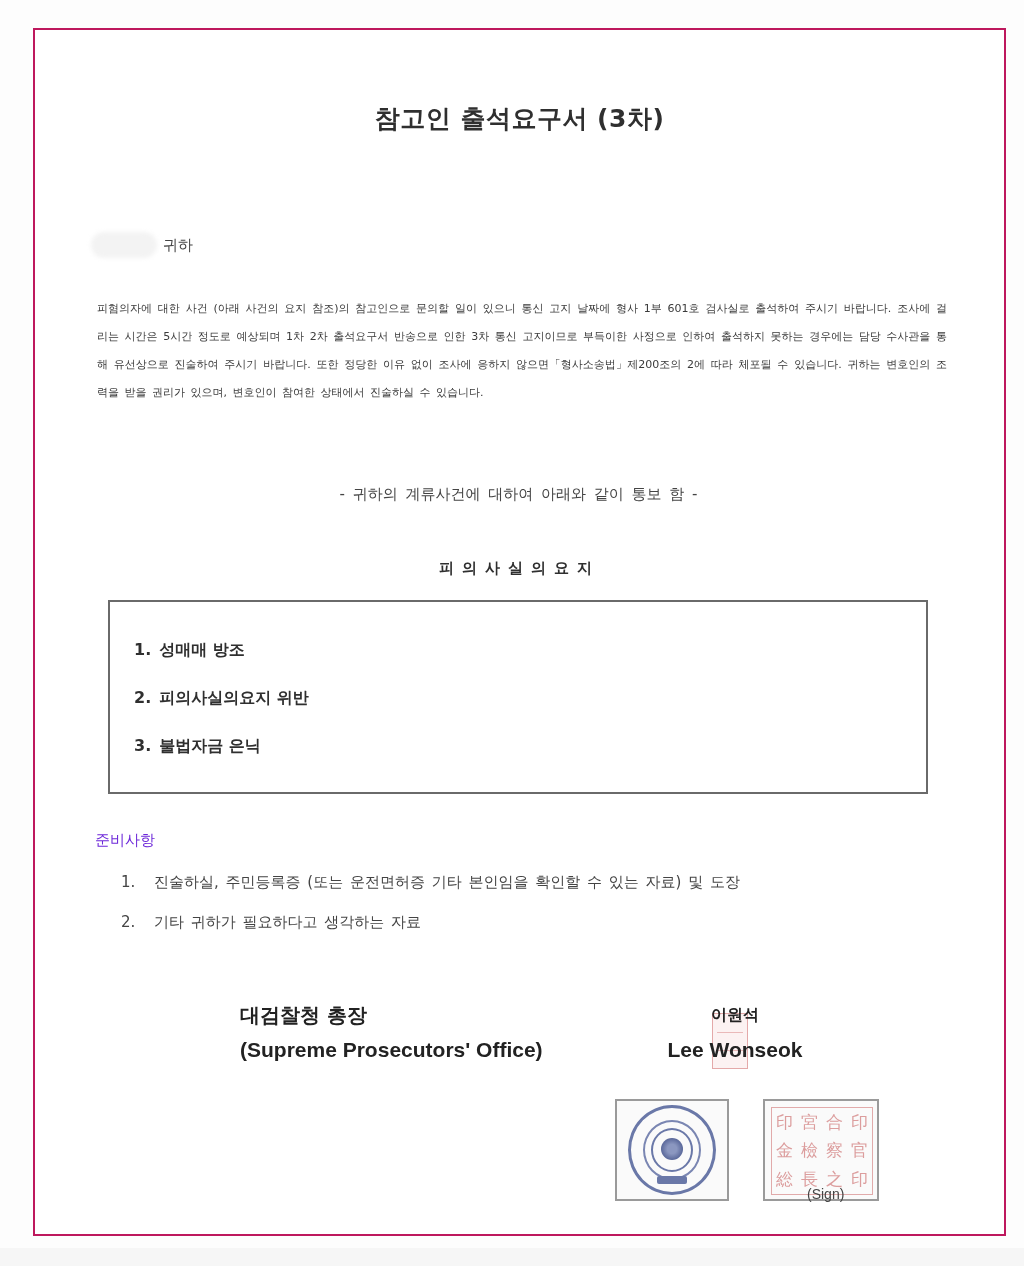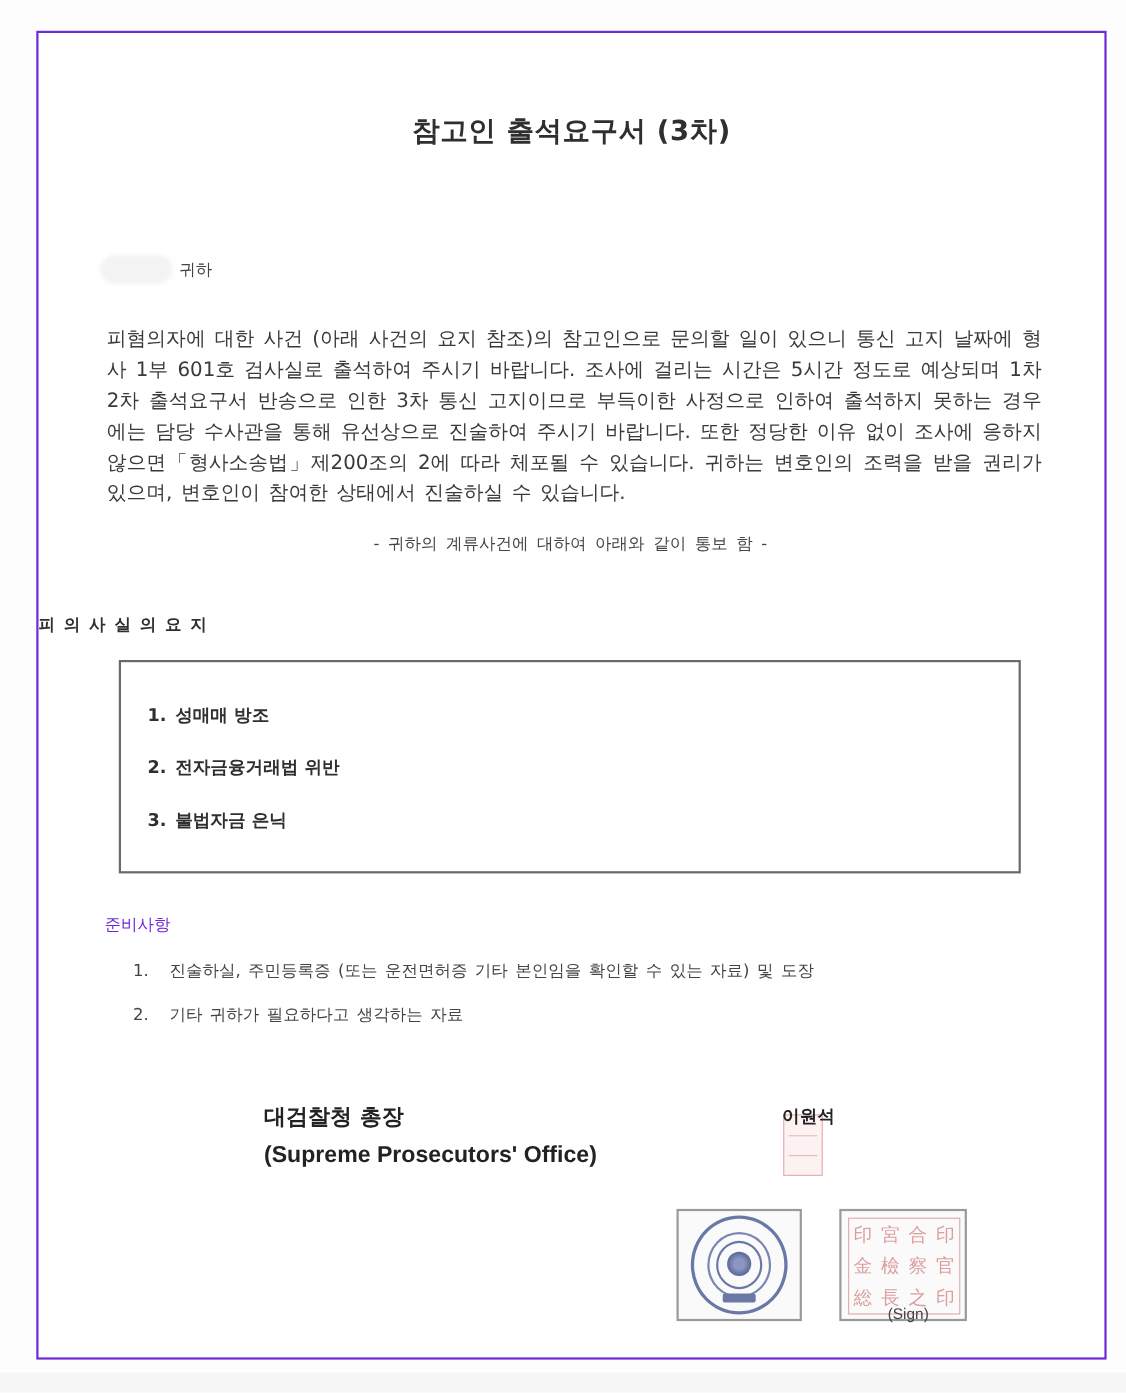--- a/index.html
+++ b/index.html
@@ -23,21 +23,21 @@
       height: 18px;
       background: #f6f6f6;
     }
     .page {
       position: absolute;
       left: 33px;
       top: 28px;
       width: 969px;
       height: 1204px;
       background: #ffffff;
-      border: 2px solid #6d28d9;
+      border: 2px solid #be185d;
     }
     .abs { position: absolute; }
 
     .doc-title {
       left: 0;
       width: 969px;
       top: 72px;
       text-align: center;
       font-size: 25px;
       font-weight: bold;
@@ -62,21 +62,21 @@
     }
     .recipient-suffix {
       font-size: 15px;
       color: #444;
     }
 
     .body-paragraph {
       left: 62px;
       top: 265px;
       width: 850px;
-      font-size: 18px;
+      font-size: 11px;
       line-height: 28px;
       color: #3a3a3a;
       text-align: justify;
       text-align-last: left;
       word-spacing: 2px;
     }
 
     .notice-line {
       left: 0;
       width: 967px;
@@ -84,20 +84,21 @@
       text-align: center;
       font-size: 15px;
       color: #444;
       word-spacing: 3px;
     }
 
     .summary-heading {
       left: 0;
       width: 969px;
       top: 529px;
+      text-align: center;
       font-size: 15px;
       font-weight: bold;
       color: #2f2f2f;
       letter-spacing: 8px;
     }
 
     .charges-box {
       left: 73px;
       top: 570px;
       width: 820px;
@@ -283,21 +284,21 @@
 
   <div class="abs summary-heading">피의사실의요지</div>
 
   <div class="abs charges-box">
     <div class="charge-item i0">
       <span>1.</span>
       <span>성매매 방조</span>
     </div>
     <div class="charge-item i1">
       <span>2.</span>
-      <span>전자금융거래법 위반</span>
+      <span>피의사실의요지 위반</span>
     </div>
     <div class="charge-item i2">
       <span>3.</span>
       <span>불법자금 은닉</span>
     </div>
   </div>
 
   <div class="abs prep-heading">준비사항</div>
 
   <div class="abs prep-item p0">
@@ -311,20 +312,21 @@
 
   <div class="abs issuer">
     <div class="ko">대검찰청 총장</div>
     <div class="en">(Supreme Prosecutors' Office)</div>
   </div>
 
   <div class="abs name-stamp"></div>
 
   <div class="abs signer">
     <div class="ko">이원석</div>
+    <div class="en">Lee Wonseok</div>
   </div>
 
   <div class="abs seal-frame seal-ministry">
     <div class="ministry-circle">
       <div class="ring2"></div>
       <div class="ring3"></div>
       <div class="emblem"></div>
       <div class="band"></div>
     </div>
   </div>

